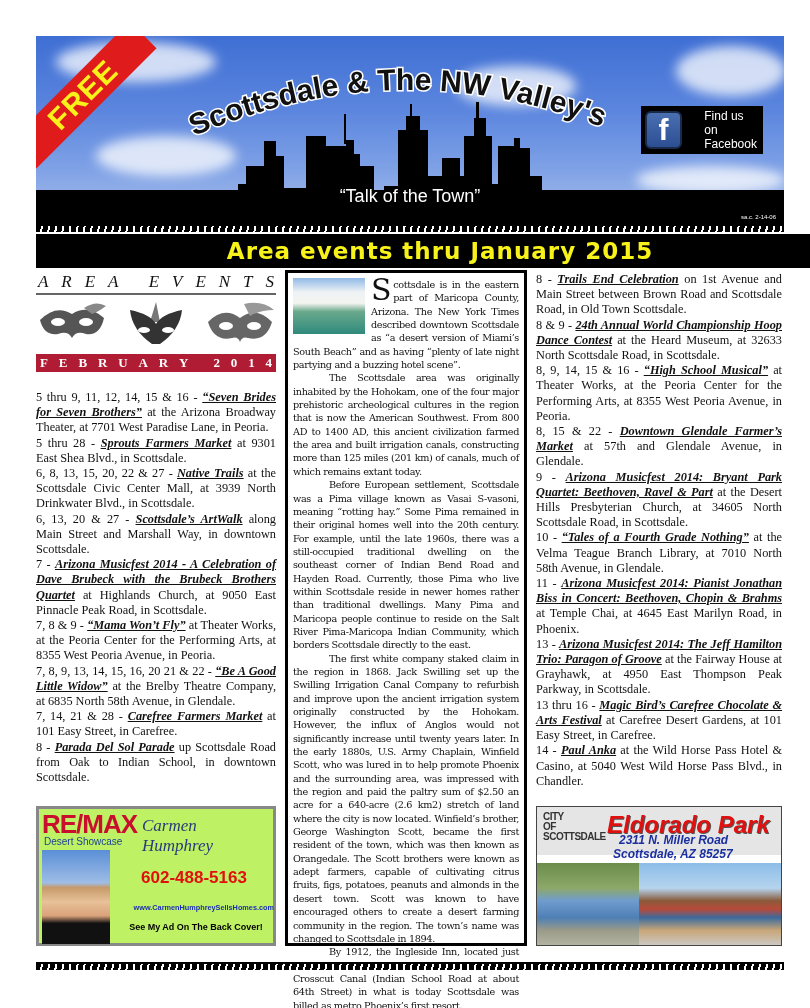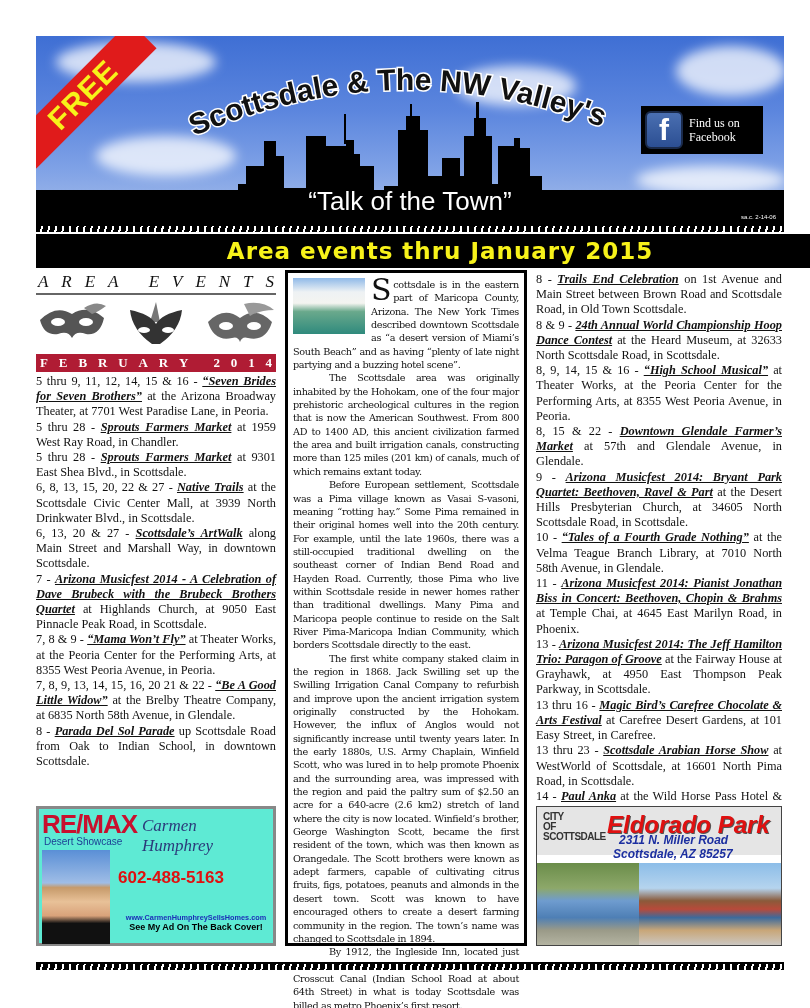--- a/index.html
+++ b/index.html
@@ -9,46 +9,46 @@
   background:linear-gradient(180deg,#3f6fd4 0%,#5c86de 40%,#7ea1e6 70%,#a9bfea 100%)}
 .cloud{position:absolute;background:rgba(255,255,255,.75);border-radius:50%;filter:blur(6px)}
 #free-ribbon{position:absolute;left:-38px;top:40px;width:170px;height:38px;background:#e01b1b;
   transform:rotate(-45deg);display:flex;align-items:center;justify-content:center}
 #free-ribbon span{color:#f7f21a;font-family:"Liberation Sans",sans-serif;font-weight:bold;font-size:30px;letter-spacing:1px}
 #title-arc{position:absolute;left:148px;top:22px;width:430px;height:80px}
 #title-arc svg{width:100%;height:100%}
 #skyline{position:absolute;left:188px;top:60px;width:330px;height:125px}
 #fb-box{position:absolute;left:605px;top:70px;width:122px;height:48px;background:#000;display:flex;align-items:center;padding:4px}
 #fb-logo{width:38px;height:38px;border-radius:6px;background:linear-gradient(#4a6fb1,#2c4f93);display:flex;align-items:center;justify-content:center;color:#fff;font-family:"Liberation Sans",sans-serif;font-weight:bold;font-size:30px;border:2px solid #1a2a4a}
-#fb-text{color:#fff;font-family:Liberation Serif, serif;font-size:12px;line-height:14px;margin-left:6px}
+#fb-text{color:#fff;font-family:Liberation Sans, sans-serif;font-size:12px;line-height:14px;margin-left:22px}
 #banner-bottom{position:absolute;left:0;top:154px;width:100%;height:34px;background:#000}
-#tagline{position:absolute;left:0;width:100%;top:150px;text-align:center;color:#fff;font-family:"Liberation Sans",sans-serif;font-size:26px;letter-spacing:0}
+#tagline{position:absolute;left:0;width:100%;top:150px;text-align:center;color:#fff;font-family:"Liberation Sans",sans-serif;font-size:18px;letter-spacing:0}
 #issue-code{position:absolute;right:8px;top:178px;color:#fff;font-family:"Liberation Sans",sans-serif;font-size:6px}
 .rail{position:absolute;left:36px;width:748px;height:8px;border-top:2px solid #000;
   background:repeating-linear-gradient(100deg,#000 0 5px,#fff 5px 7px)}
 #headline-bar{position:absolute;left:36px;top:234px;width:808px;height:34px;background:#000;display:flex;align-items:center;justify-content:center}
 #headline{color:#f7f21a;font-family:"DejaVu Sans",sans-serif;font-weight:900;font-size:23px;letter-spacing:1px}
 
 #col1{position:absolute;left:36px;top:272px;width:240px}
 #area-events-title{display:flex;justify-content:space-between;font-style:italic;font-size:17px;border-bottom:2px solid #666;padding:0 2px 1px;font-family:"Liberation Serif",serif}
 #masks{height:52px;margin-top:3px;display:flex;justify-content:space-between;align-items:center}
 .mask{width:72px;height:48px}
 #month-bar{margin-top:4px;height:18px;background:#b01c34;color:#fff;font-weight:bold;font-size:13px;display:flex;justify-content:space-between;align-items:center;padding:0 4px;font-family:"Liberation Serif",serif}
 .events{font-size:12.3px;line-height:15.2px;text-align:justify}
 .events p{margin:0}
 .ev-title{font-style:italic;font-weight:bold;text-decoration:underline;cursor:pointer}
 
-#remax-ad{position:absolute;left:36px;top:806px;width:240px;height:140px;border:3px solid #888;padding:3px;background:#5eead4}
+#remax-ad{position:absolute;left:36px;top:806px;width:240px;height:140px;border:3px solid #888;padding:3px;background:#bef264}
 #remax-inner{position:relative;width:100%;height:100%}
 #remax-logo{position:absolute;left:0;top:0;font-family:"Liberation Sans",sans-serif;font-weight:900;font-size:26px;color:#c8102e;letter-spacing:-1px;line-height:24px}
 #remax-sub{position:absolute;left:2px;top:24px;font-family:"Liberation Sans",sans-serif;font-weight:normal;font-size:10px;color:#1c3f94}
 #agent-name{position:absolute;left:100px;top:4px;font-style:italic;font-size:17px;color:#2b3a7a}
 #agent-photo{position:absolute;left:0;top:38px;width:68px;height:94px;background:linear-gradient(180deg,#5a8fd6 0%,#9fbde6 35%,#c69a6a 40%,#e8c198 55%,#d9a27a 70%,#111 78%,#111 100%)}
-#agent-phone{position:absolute;left:76px;top:56px;width:152px;text-align:left;font-family:"Liberation Sans",sans-serif;font-weight:bold;font-size:17px;color:#e01010}
-#agent-url{position:absolute;left:76px;top:101px;width:156px;text-align:center;font-family:"Liberation Sans",sans-serif;font-weight:bold;font-size:7.3px;color:#1c2fb8}
+#agent-phone{position:absolute;left:76px;top:56px;width:152px;text-align:center;font-family:"Liberation Sans",sans-serif;font-weight:bold;font-size:17px;color:#e01010}
+#agent-url{position:absolute;left:76px;top:91px;width:156px;text-align:right;font-family:"Liberation Sans",sans-serif;font-weight:bold;font-size:7.3px;color:#1c2fb8}
 #agent-cta{position:absolute;left:76px;top:110px;width:156px;text-align:center;font-family:"Liberation Sans",sans-serif;font-weight:bold;font-size:9px;color:#000}
 
 #col2{position:absolute;left:285px;top:270px;width:242px;height:676px;border:3px solid #000;padding:5px 5px}
 #article{font-size:9.7px;line-height:13.35px;text-align:justify;font-family:"DejaVu Serif",serif;letter-spacing:-.35px}
 #article p{margin:0}
 #article p.ind{text-indent:36px}
 #photo{float:left;width:72px;height:56px;margin:0 6px 2px 0;background:linear-gradient(180deg,#8fb9e8 0%,#eef2f4 25%,#f4f4f0 45%,#6aa98c 60%,#2f8a7d 100%)}
 .dropcap{float:left;font-size:30px;line-height:24px;margin-right:2px}
 
 #col3{position:absolute;left:536px;top:272px;width:246px}
@@ -153,29 +153,29 @@
       <span>U</span>
       <span>A</span>
       <span>R</span>
       <span>Y</span>
       <span>&nbsp;</span>
       <span>2</span>
       <span>0</span>
       <span>1</span>
       <span>4</span>
     </div>
-  <div class="events" id="left-events" style="margin-top:2px">
+  <div class="events" id="left-events" style="margin-top:18px">
       <p><span>5 thru 9, 11, 12, 14, 15 &amp; 16 - </span><span class="ev-title">“Seven Brides for Seven Brothers”</span><span> at the Arizona Broadway Theater, at 7701 West Paradise Lane, in Peoria.</span></p>
-      <p><span>5 thru 28 - </span><span class="ev-title">Sprouts Farmers Market</span><span> at 1959 West Ray Road, in Chandler.</span></p>
       <p><span>5 thru 28 - </span><span class="ev-title">Sprouts Farmers Market</span><span> at 9301 East Shea Blvd., in Scottsdale.</span></p>
       <p><span>6, 8, 13, 15, 20, 22 &amp; 27 - </span><span class="ev-title">Native Trails</span><span> at the Scottsdale Civic Center Mall, at 3939 North Drinkwater Blvd., in Scottsdale.</span></p>
       <p><span>6, 13, 20 &amp; 27 - </span><span class="ev-title">Scottsdale’s ArtWalk</span><span> along Main Street and Marshall Way, in downtown Scottsdale.</span></p>
       <p><span>7 - </span><span class="ev-title">Arizona Musicfest 2014 - A Celebration of Dave Brubeck with the Brubeck Brothers Quartet</span><span> at Highlands Church, at 9050 East Pinnacle Peak Road, in Scottsdale.</span></p>
       <p><span>7, 8 &amp; 9 - </span><span class="ev-title">“Mama Won’t Fly”</span><span> at Theater Works, at the Peoria Center for the Performing Arts, at 8355 West Peoria Avenue, in Peoria.</span></p>
       <p><span>7, 8, 9, 13, 14, 15, 16, 20 21 &amp; 22 - </span><span class="ev-title">“Be A Good Little Widow”</span><span> at the Brelby Theatre Company, at 6835 North 58th Avenue, in Glendale.</span></p>
+      <p><span>7, 14, 21 &amp; 28 - </span><span class="ev-title">Carefree Farmers Market</span><span> at 101 Easy Street, in Carefree.</span></p>
       <p><span>8 - </span><span class="ev-title">Parada Del Sol Parade</span><span> up Scottsdale Road from Oak to Indian School, in downtown Scottsdale.</span></p>
     </div>
 </div>
 
 <div id="remax-ad">
   <div id="remax-inner">
     <div id="remax-logo">RE/MAX</div>
     <div id="remax-sub">Desert Showcase</div>
     <div id="agent-name">Carmen Humphrey</div>
     <div id="agent-photo"></div>
@@ -203,21 +203,20 @@
   <div class="events" id="right-events">
       <p><span>8 - </span><span class="ev-title">Trails End Celebration</span><span> on 1st Avenue and Main Street between Brown Road and Scottsdale Road, in Old Town Scottsdale.</span></p>
       <p><span>8 &amp; 9 - </span><span class="ev-title">24th Annual World Championship Hoop Dance Contest</span><span> at the Heard Museum, at 32633 North Scottsdale Road, in Scottsdale.</span></p>
       <p><span>8, 9, 14, 15 &amp; 16 - </span><span class="ev-title">“High School Musical”</span><span> at Theater Works, at the Peoria Center for the Performing Arts, at 8355 West Peoria Avenue, in Peoria.</span></p>
       <p><span>8, 15 &amp; 22 - </span><span class="ev-title">Downtown Glendale Farmer’s Market</span><span> at 57th and Glendale Avenue, in Glendale.</span></p>
       <p><span>9 - </span><span class="ev-title">Arizona Musicfest 2014: Bryant Park Quartet: Beethoven, Ravel &amp; Part</span><span> at the Desert Hills Presbyterian Church, at 34605 North Scottsdale Road, in Scottsdale.</span></p>
       <p><span>10 - </span><span class="ev-title">“Tales of a Fourth Grade Nothing”</span><span> at the Velma Teague Branch Library, at 7010 North 58th Avenue, in Glendale.</span></p>
       <p><span>11 - </span><span class="ev-title">Arizona Musicfest 2014: Pianist Jonathan Biss in Concert: Beethoven, Chopin &amp; Brahms</span><span> at Temple Chai, at 4645 East Marilyn Road, in Phoenix.</span></p>
       <p><span>13 - </span><span class="ev-title">Arizona Musicfest 2014: The Jeff Hamilton Trio: Paragon of Groove</span><span> at the Fairway House at Grayhawk, at 4950 East Thompson Peak Parkway, in Scottsdale.</span></p>
       <p><span>13 thru 16 - </span><span class="ev-title">Magic Bird’s Carefree Chocolate &amp; Arts Festival</span><span> at Carefree Desert Gardens, at 101 Easy Street, in Carefree.</span></p>
-      <p><span>13 thru 23 - </span><span class="ev-title">Scottsdale Arabian Horse Show</span><span> at WestWorld of Scottsdale, at 16601 North Pima Road, in Scottsdale.</span></p>
       <p><span>14 - </span><span class="ev-title">Paul Anka</span><span> at the Wild Horse Pass Hotel &amp; Casino, at 5040 West Wild Horse Pass Blvd., in Chandler.</span></p>
     </div>
 </div>
 
 <div id="park-ad">
   <div id="park-header">
     <div id="city-logo">
       <div>CITY</div>
       <div>OF</div>
       <div>SCOTTSDALE</div>

